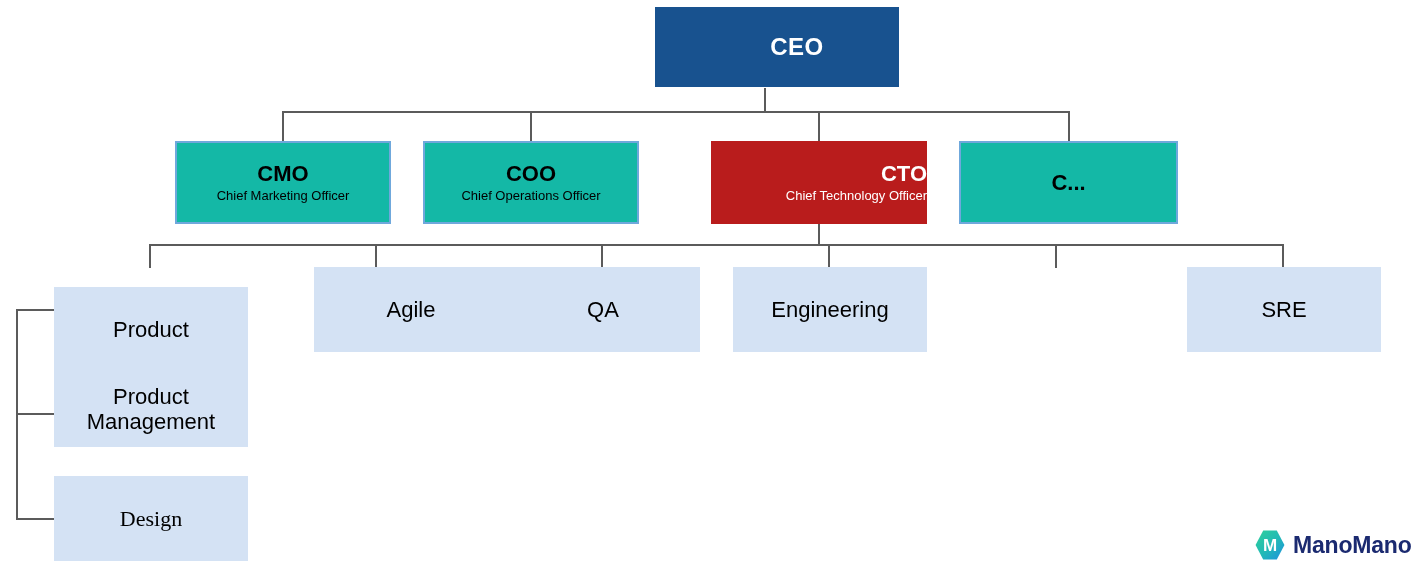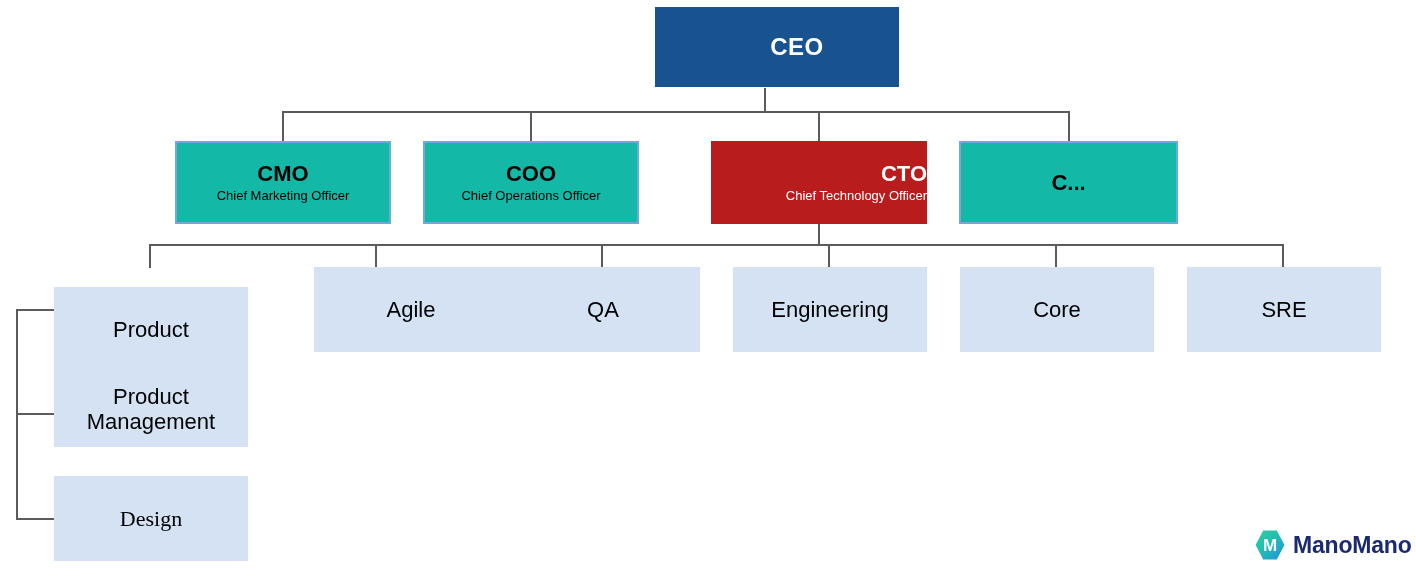--- a/index.html
+++ b/index.html
@@ -138,23 +138,20 @@
   </div>
 
   <div class="node lvl3" style="left:506px;top:267px;width:194px;height:85px;">
     <div class="title">QA</div>
   </div>
 
   <div class="node lvl3" style="left:733px;top:267px;width:194px;height:85px;justify-content:center;">
     <div class="title">Engineering</div>
   </div>
 
-  <div class="node lvl3" style="left:960px;top:267px;width:194px;height:85px;">
-    <div class="title">Core</div>
-  </div>
 
   <div class="node lvl3" style="left:1187px;top:267px;width:194px;height:85px;">
     <div class="title">SRE</div>
   </div>
 
   <div class="node lvl3" style="left:54px;top:371px;width:194px;height:76px;align-items:flex-end;">
     <div class="title">Product Management</div>
   </div>
 
   <div class="node lvl3" style="left:54px;top:476px;width:194px;height:85px;font-family:Liberation Serif, serif;">

